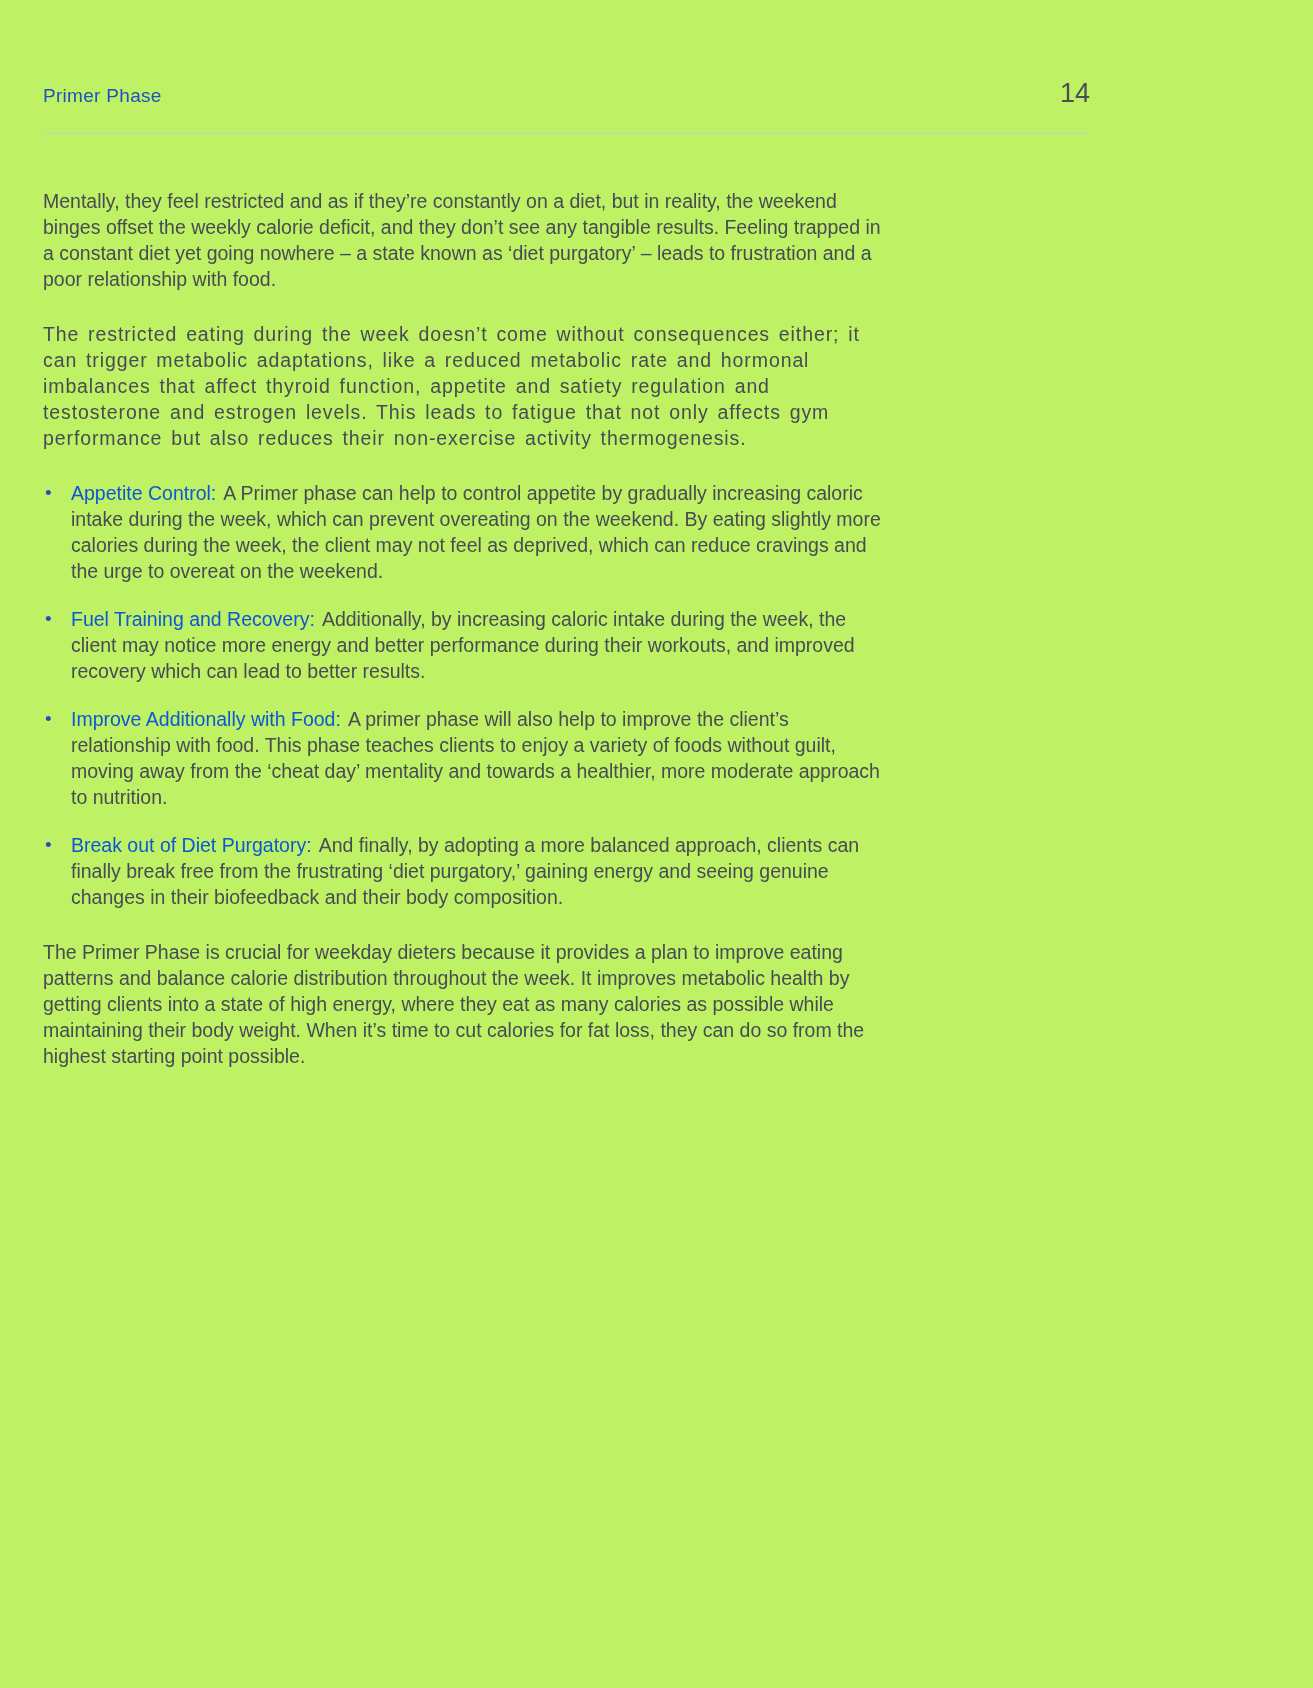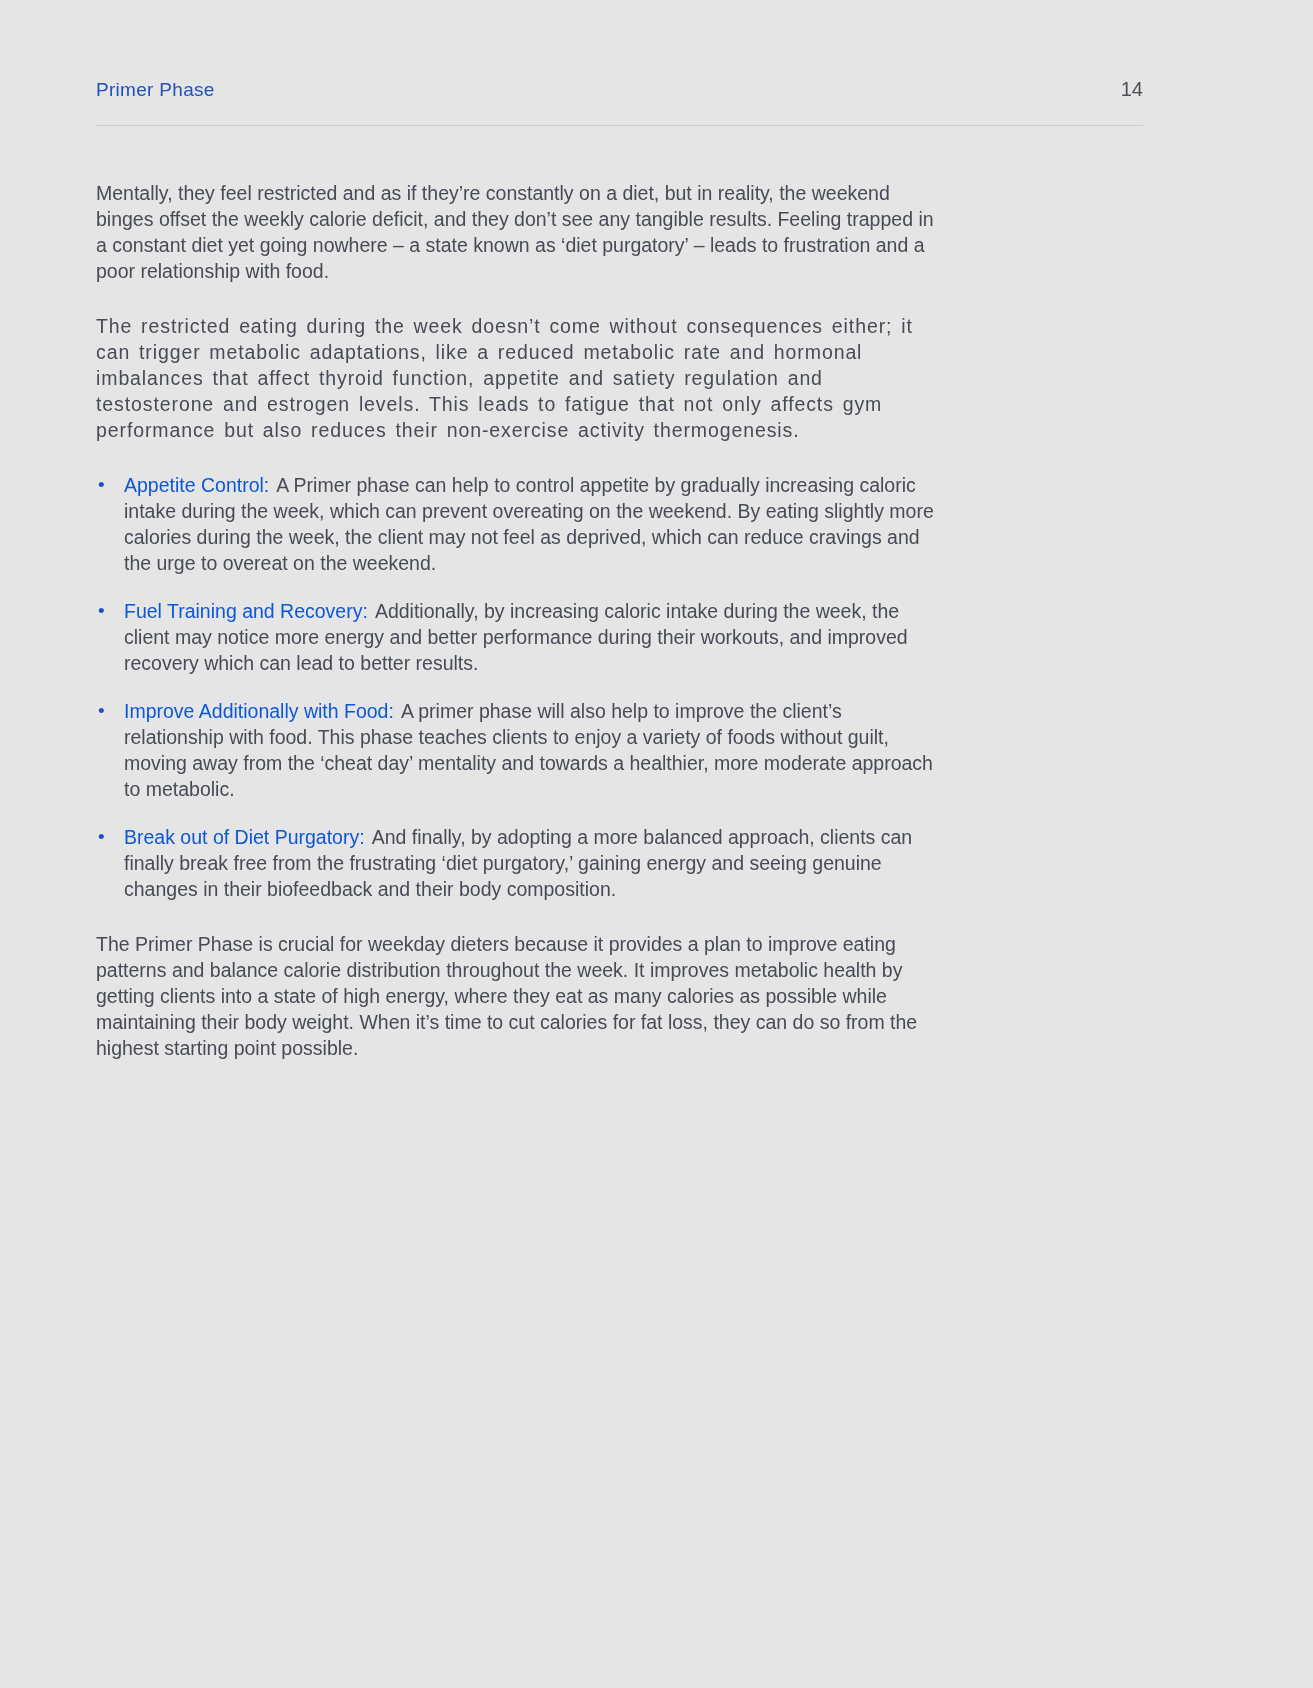--- a/index.html
+++ b/index.html
@@ -1,39 +1,39 @@
 <!DOCTYPE html>
 <html><head>
 <meta charset="utf-8">
 <style>
   * { box-sizing: border-box; }
   html, body { margin: 0; padding: 0; background: #ffffff; }
   .page {
     position: relative;
     width: 1313px;
     height: 1688px;
-    background: #e5e5e5;
+    background: #bef264;
     font-family: "Liberation Sans", sans-serif;
-    padding: 78px 90px 0 96px;
+    padding: 78px 90px 0 43px;
     overflow: hidden;
   }
   .doc-header {
     width: 1047px;
     display: flex;
     justify-content: space-between;
     align-items: baseline;
   }
   .doc-header .title {
     color: #2150c0;
     font-size: 19px;
     letter-spacing: 0.3px;
   }
   .doc-header .pagenum {
     color: #4c4f58;
-    font-size: 20px;
+    font-size: 27px;
   }
   .rule {
     width: 1047px;
     height: 0;
     border: none;
     border-top: 1px solid #c9ccd2;
     margin: 24px 0 0 0;
   }
   .content {
     margin-top: 54px;
@@ -93,21 +93,21 @@
       <li>
         <span class="dot">•</span>
         <span class="bullet-title">Appetite Control:</span><span>A Primer phase can help to control appetite by gradually increasing caloric intake during the week, which can prevent overeating on the weekend. By eating slightly more calories during the week, the client may not feel as deprived, which can reduce cravings and the urge to overeat on the weekend.</span>
       </li>
       <li>
         <span class="dot">•</span>
         <span class="bullet-title">Fuel Training and Recovery:</span><span>Additionally, by increasing caloric intake during the week, the client may notice more energy and better performance during their workouts, and improved recovery which can lead to better results.</span>
       </li>
       <li>
         <span class="dot">•</span>
-        <span class="bullet-title">Improve Additionally with Food:</span><span>A primer phase will also help to improve the client’s relationship with food. This phase teaches clients to enjoy a variety of foods without guilt, moving away from the ‘cheat day’ mentality and towards a healthier, more moderate approach to metabolic.</span>
+        <span class="bullet-title">Improve Additionally with Food:</span><span>A primer phase will also help to improve the client’s relationship with food. This phase teaches clients to enjoy a variety of foods without guilt, moving away from the ‘cheat day’ mentality and towards a healthier, more moderate approach to nutrition.</span>
       </li>
       <li>
         <span class="dot">•</span>
         <span class="bullet-title">Break out of Diet Purgatory:</span><span>And finally, by adopting a more balanced approach, clients can finally break free from the frustrating ‘diet purgatory,’ gaining energy and seeing genuine changes in their biofeedback and their body composition.</span>
       </li>
     </ul>
 
     <p>The Primer Phase is crucial for weekday dieters because it provides a plan to improve eating patterns and balance calorie distribution throughout the week. It improves metabolic health by getting clients into a state of high energy, where they eat as many calories as possible while maintaining their body weight. When it’s time to cut calories for fat loss, they can do so from the highest starting point possible.</p>
 
   </div>

